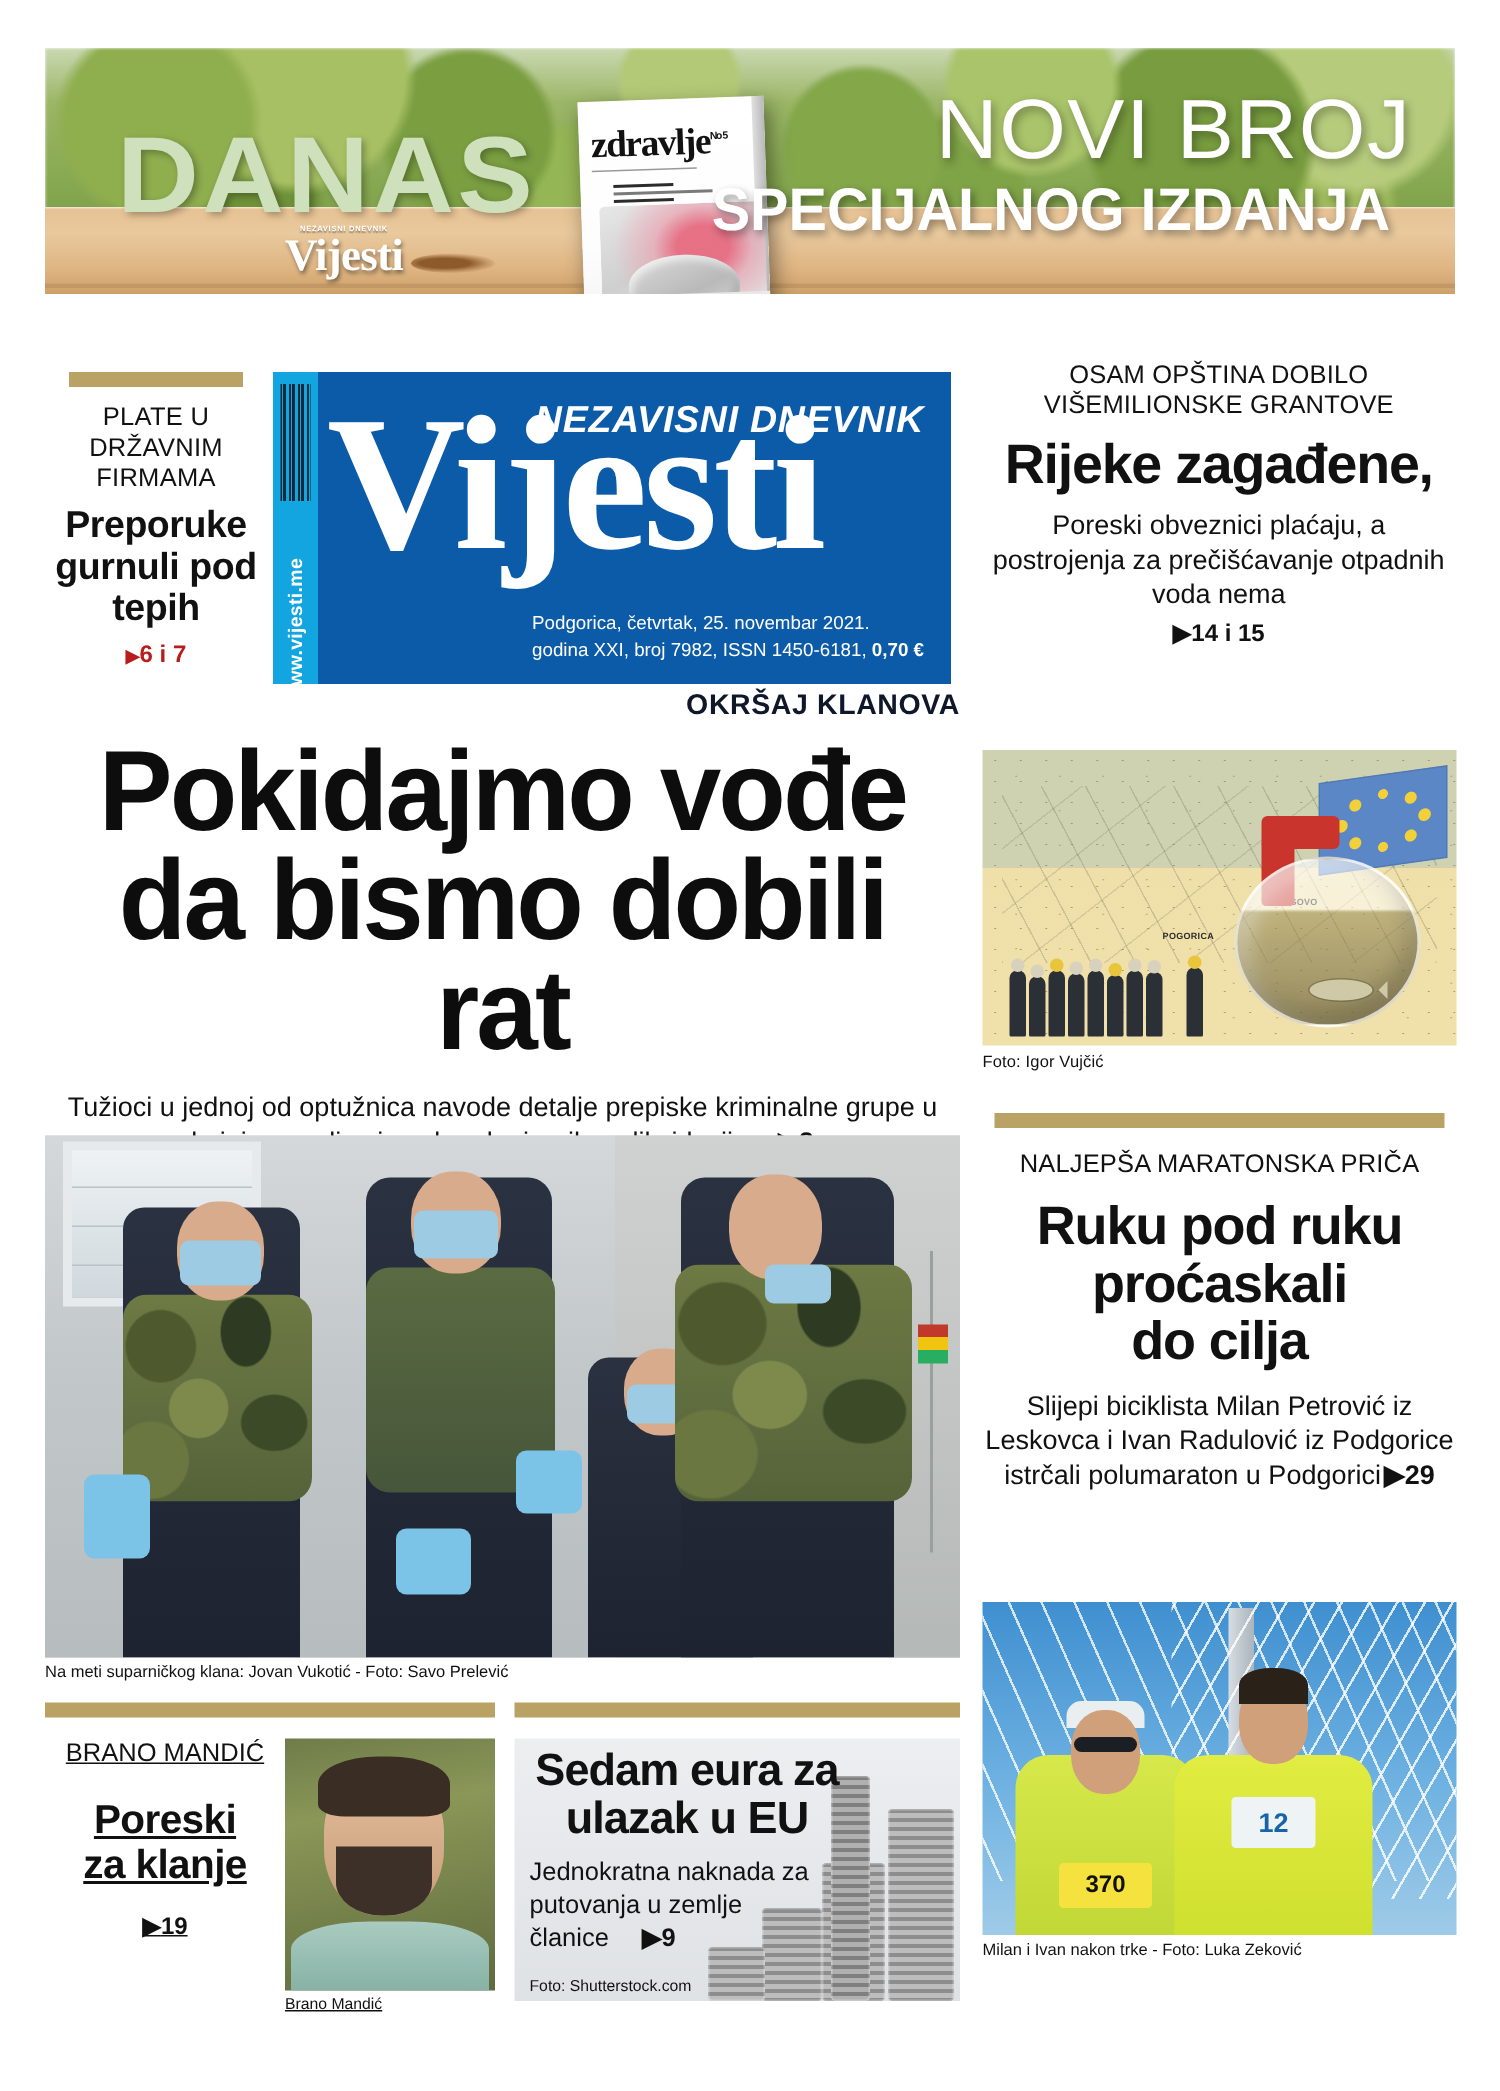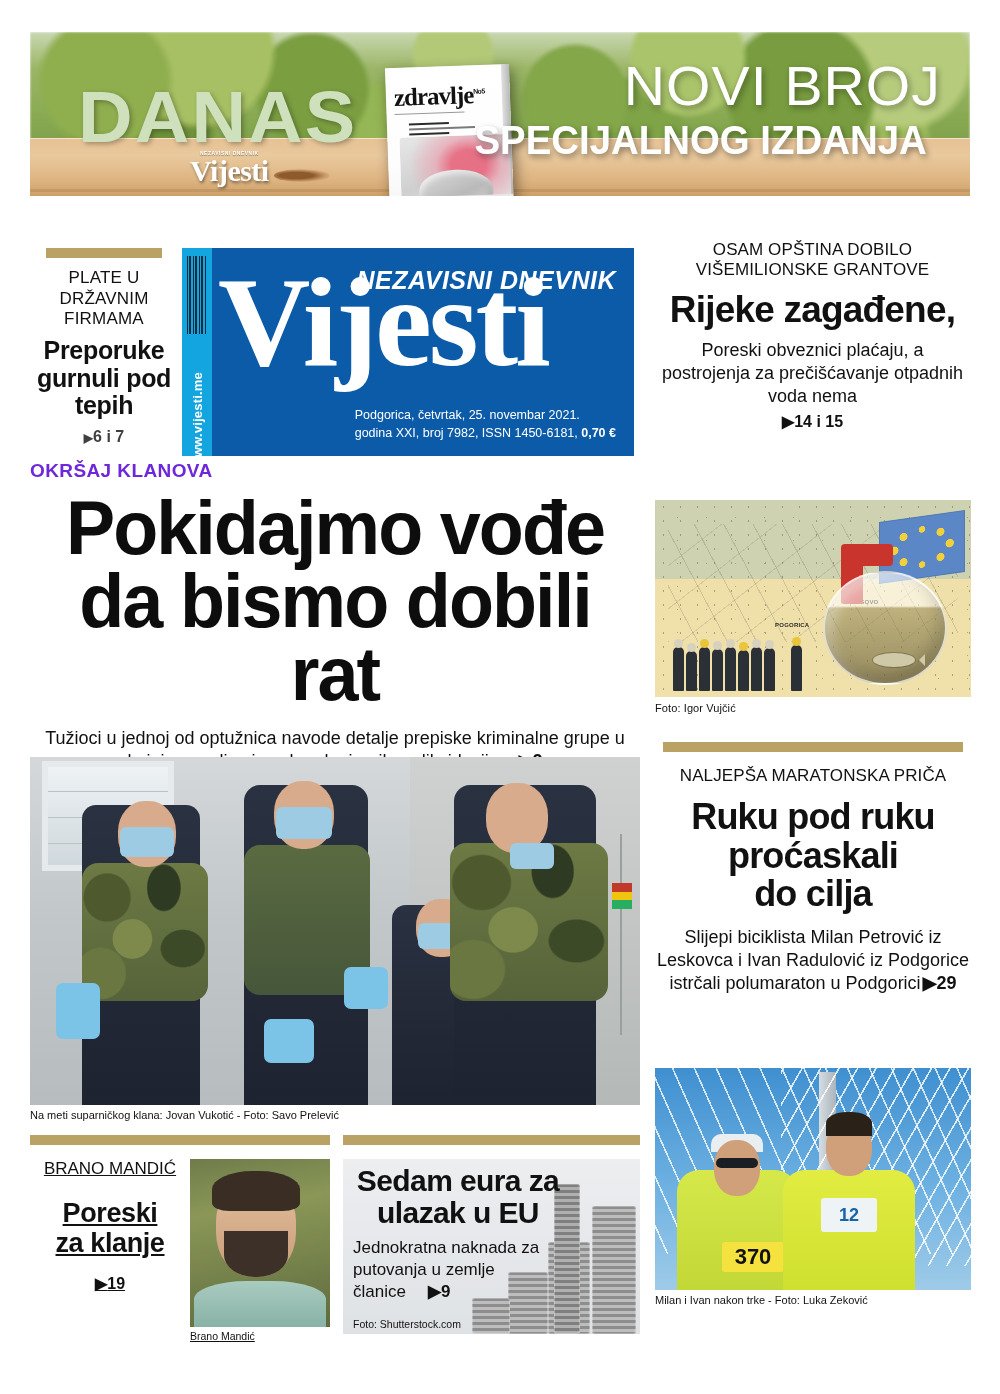--- a/index.html
+++ b/index.html
@@ -114,21 +114,21 @@
   }
   .mag .bot{position:absolute;left:0;right:0;bottom:0;height:48px;background:linear-gradient(180deg,#e9e9e9,#cfcfcf);}
   .mag .bot .cap{position:absolute;left:8px;top:4px;font-size:7px;color:#555;letter-spacing:.2px;}
 
   .left-kicker-col{
     position:absolute;left:30px;top:248px;width:148px;text-align:center;
   }
   .left-kicker-col .gb{width:116px;height:10px;background:#b9a263;margin:0 auto 10px;}
   .lk-eyebrow{font-size:17px;line-height:1.22;letter-spacing:.2px;color:#111;}
   .lk-head{font-size:25px;font-weight:bold;line-height:1.1;margin-top:7px;color:#111;letter-spacing:-.3px;}
-  .pgref{font-size:16px;font-weight:bold;margin-top:8px;color:#404040;}
+  .pgref{font-size:16px;font-weight:bold;margin-top:8px;color:#b91c1c;}
   .pgref .tri{font-size:12px;}
 
   .masthead{
     position:absolute;left:182px;top:248px;width:452px;height:208px;
     background:#0b5ba8;overflow:hidden;
   }
   .mh-strip{
     position:absolute;left:0;top:0;bottom:0;width:30px;background:#12a5e0;
   }
   .mh-strip .url{
@@ -222,21 +222,21 @@
   .illus .crowd{position:absolute;left:18px;bottom:6px;width:140px;height:62px;}
   .illus .crowd i{
     position:absolute;bottom:0;width:11px;height:44px;background:#2b2f36;border-radius:5px 5px 1px 1px;
   }
   .illus .crowd i:before{content:"";position:absolute;left:1px;top:-8px;width:9px;height:9px;border-radius:50%;background:#d8d1be;}
   .illus .crowd i.h:before{background:#e8c53a;}
   .cap{font-size:11px;color:#111;letter-spacing:.1px;}
 
   
   .center{position:absolute;left:30px;top:460px;width:610px;}
-  .c-eyebrow{text-align:left;font-size:19px;font-weight:bold;letter-spacing:.4px;color:#6d28d9;}
+  .c-eyebrow{text-align:right;font-size:19px;font-weight:bold;letter-spacing:.4px;color:#0f172a;}
   .c-head{
     text-align:center;font-size:76px;font-weight:bold;line-height:.96;
     margin-top:10px;color:#0d0d0d;letter-spacing:-2px;
     transform:scaleX(.97);
   }
   .c-lede{text-align:center;font-size:18px;line-height:1.26;margin-top:16px;color:#111;}
   .c-lede .pg{font-weight:bold;margin-left:20px;white-space:nowrap;}
 
   
   .mainphoto{
@@ -319,21 +319,21 @@
   .br-photo .runner{position:absolute;bottom:0;}
   .br-photo .r1{left:22px;width:120px;height:170px;}
   .br-photo .r2{left:128px;width:132px;height:190px;}
   .br-photo .jersey{position:absolute;bottom:0;width:100%;height:120px;border-radius:22px 22px 0 0;}
   .br-photo .g1{background:linear-gradient(180deg,#d6e84a,#c2d836);}
   .br-photo .g2{background:linear-gradient(180deg,#e2ec42,#cfe02f);}
   .br-photo .head{position:absolute;left:50%;transform:translateX(-50%);top:20px;width:46px;height:56px;border-radius:46%;background:#cfa07a;}
   .br-photo .cap2{position:absolute;left:50%;transform:translateX(-50%);top:14px;width:52px;height:18px;border-radius:10px 10px 0 0;background:#e9eef1;}
   .br-photo .shades{position:absolute;left:50%;transform:translateX(-50%);top:38px;width:42px;height:10px;border-radius:5px;background:#1b1f24;}
   .br-photo .hair2{position:absolute;left:50%;transform:translateX(-50%);top:12px;width:46px;height:24px;border-radius:46% 46% 0 0;background:#2a2119;}
-  .br-photo .bib{position:absolute;left:50%;transform:translateX(-50%);bottom:18px;width:62px;height:30px;background:#f5e23f;border-radius:3px;color:#111;font-size:22px;font-weight:bold;text-align:center;line-height:30px;margin-left:16px;}
+  .br-photo .bib{position:absolute;left:50%;transform:translateX(-50%);bottom:18px;width:62px;height:30px;background:#f5e23f;border-radius:3px;color:#111;font-size:16px;font-weight:bold;text-align:center;line-height:30px;}
   .br-photo .bib2{position:absolute;left:50%;transform:translateX(-50%);bottom:58px;width:56px;height:34px;background:#eef3f6;border-radius:3px;color:#1764a8;font-size:18px;font-weight:bold;text-align:center;line-height:34px;}
   .br-cap{font-size:11px;color:#111;margin-top:4px;}
 </style>
 </head>
 <body>
 
 <div class="page">
 
   <div class="ad-banner">
     <div class="ad-foliage"></div>

